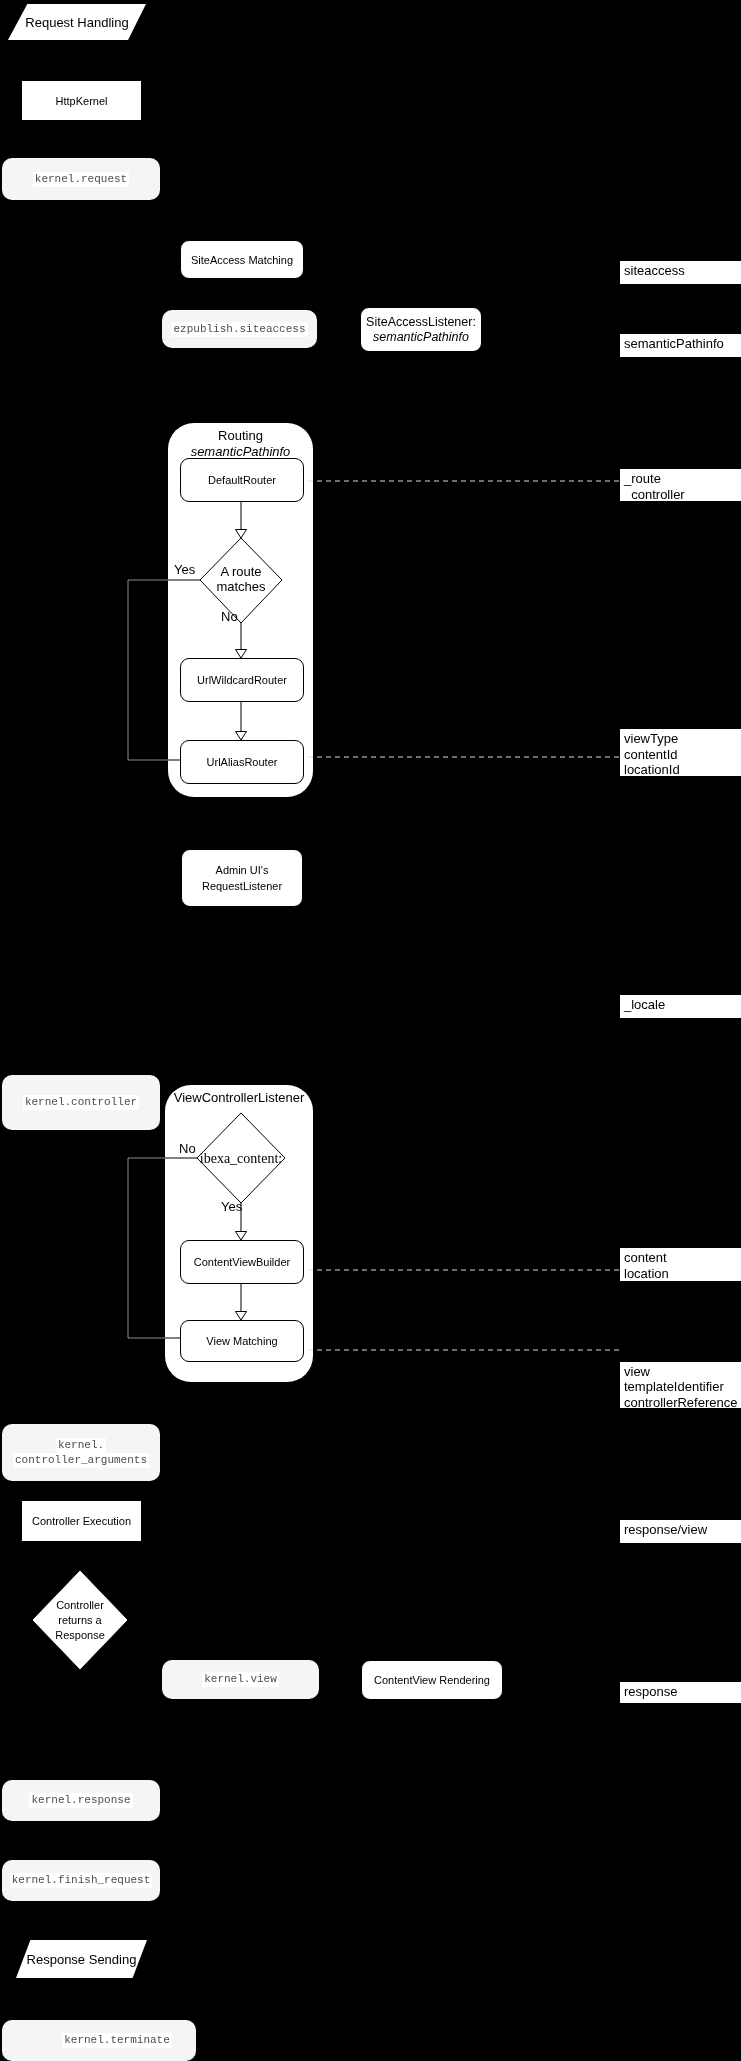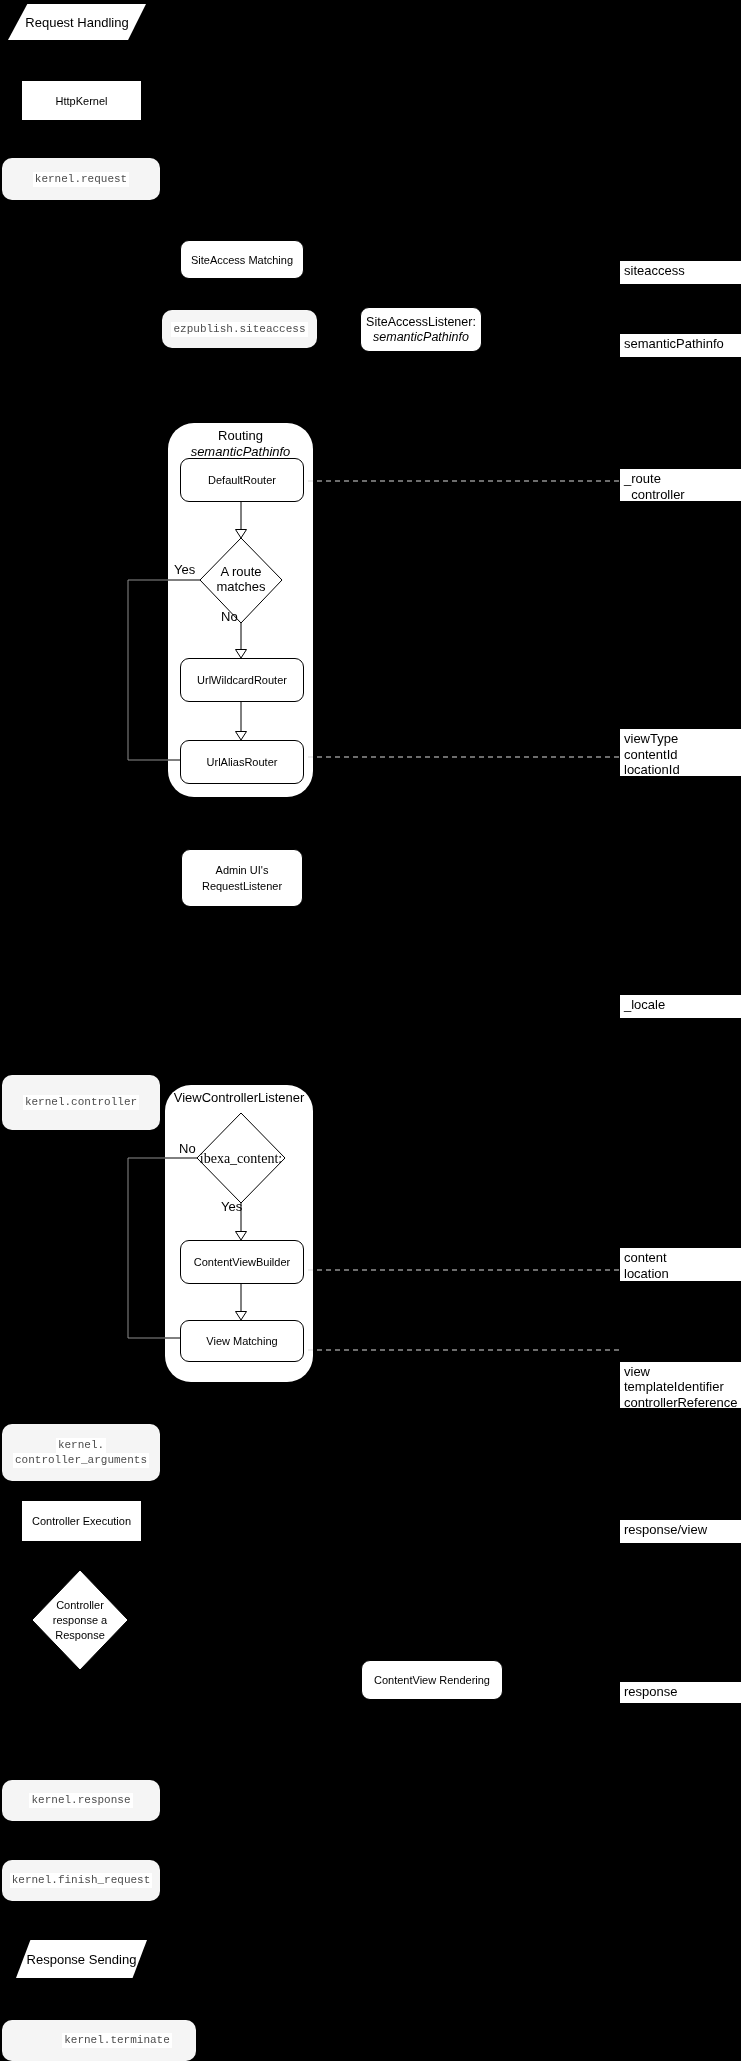--- a/index.html
+++ b/index.html
@@ -214,24 +214,27 @@
 
   <div class="node sq" style="left:21px;top:1500px;width:119px;height:40px;">
     <span>Controller Execution</span>
   </div>
   <div class="side-label" style="top:1520px;height:23px;">
     <span>response/view</span>
   </div>
 
   <div class="txt" style="left:32px;top:1598px;width:96px;font-size:11px;">
     <div>Controller</div>
-    <div>response a</div>
+    <div>returns a</div>
     <div>Response</div>
   </div>
 
+  <div class="evt" style="left:162px;top:1660px;width:157px;height:39px;">
+    <span class="hl">kernel.view</span>
+  </div>
 
   <div class="node" style="left:361px;top:1660px;width:140px;height:38px;justify-content:center;">
     <span>ContentView Rendering</span>
   </div>
   <div class="side-label" style="top:1682px;height:21px;">
     <span>response</span>
   </div>
 
   <div class="evt" style="left:2px;top:1780px;width:158px;height:41px;">
     <span class="hl">kernel.response</span>

